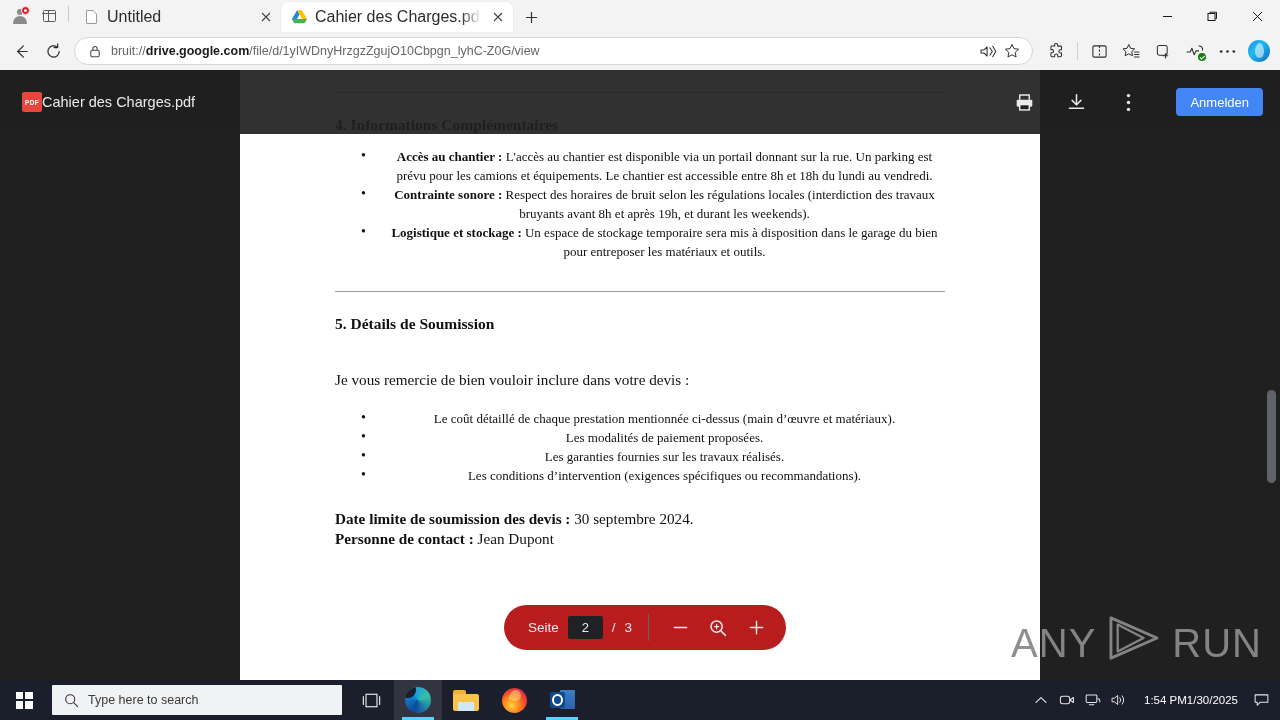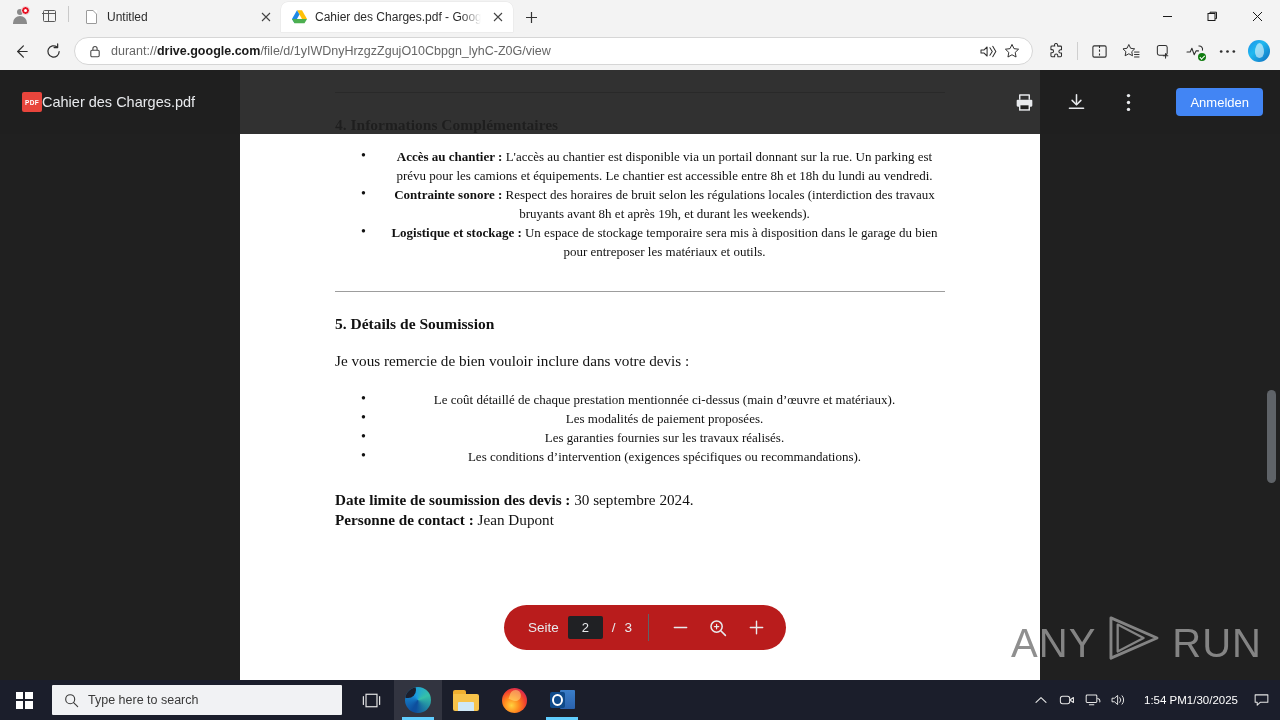--- a/index.html
+++ b/index.html
@@ -122,21 +122,21 @@
     right: -1.3px; top: -1.3px;
     border-width: 0 4px 4px 0;
     border-style: solid;
     border-color: transparent #fff transparent transparent;
     filter: drop-shadow(-0.6px 0.6px 0 #9a9a9a);
   }
   .tab-title {
     flex: 1 1 auto;
     white-space: nowrap;
     overflow: hidden;
-    font-size: 12px;
+    font-size: 16px;
     line-height: 16px;
     -webkit-mask-image: linear-gradient(to right, #000 88%, transparent 100%);
     mask-image: linear-gradient(to right, #000 88%, transparent 100%);
   }
   .tab-close {
     width: 18px; height: 18px; flex: none;
     display: flex; align-items: center; justify-content: center;
     border-radius: 3px;
     color: #444;
   }
@@ -291,21 +291,21 @@
     content: "\2022";
     position: absolute;
     left: 26px; top: -1px;
     font-size: 14px;
   }
   .doc-list li b { font-weight: bold; }
   #rule-mid { margin-top: 30px; }
   .doc-para {
     font-size: 15.2px;
     line-height: 19px;
-    margin-top: 18px;
+    margin-top: 37px;
   }
   .doc-list.tight { margin-top: 20px; }
   .doc-closing {
     margin-top: 24px;
     font-size: 15.2px;
     line-height: 19.5px;
   }
   .doc-closing b { font-weight: bold; }
 
   
@@ -671,21 +671,21 @@
       </svg>
     </div>
 
     <div id="omnibox">
       <span class="lock-icon">
         <svg width="12" height="13" viewBox="0 0 12 13">
           <rect x="1.8" y="5.2" width="8.4" height="6.6" rx="1.2" stroke="#4a4a4a" stroke-width="1.1" fill="none"></rect>
           <path d="M3.9 5.2 V3.6 A2.1 2.1 0 0 1 8.1 3.6 V5.2" stroke="#4a4a4a" stroke-width="1.1" fill="none"></path>
         </svg>
       </span>
-      <span class="url-text"><span>durant://</span><b>drive.google.com</b><span>/file/d/1yIWDnyHrzgzZgujO10Cbpgn_lyhC-Z0G/view</span></span>
+      <span class="url-text"><span>bruit://</span><b>drive.google.com</b><span>/file/d/1yIWDnyHrzgzZgujO10Cbpgn_lyhC-Z0G/view</span></span>
       <span class="omni-btn">
         <svg width="17" height="15" viewBox="0 0 18 16">
           <path d="M1 6.5 H4 L7.5 3.2 V12.8 L4 9.5 H1 Z" stroke="currentColor" stroke-width="1.1" fill="none" stroke-linejoin="round"></path>
           <path d="M10.5 4 L13 8 L10.5 12" stroke="currentColor" stroke-width="1.1" fill="none" stroke-linecap="round"></path>
           <path d="M13.5 2.5 L16.8 8 L13.5 13.5" stroke="currentColor" stroke-width="1.1" fill="none" stroke-linecap="round"></path>
         </svg>
       </span>
       <span class="omni-btn">
         <svg width="16" height="16" viewBox="0 0 17 17">
             <path d="M8.5 1.5 L10.6 6 L15.5 6.6 L11.9 10 L12.8 14.9 L8.5 12.5 L4.2 14.9 L5.1 10 L1.5 6.6 L6.4 6 Z" stroke="currentColor" stroke-width="1.05" fill="none" stroke-linejoin="round"></path>

